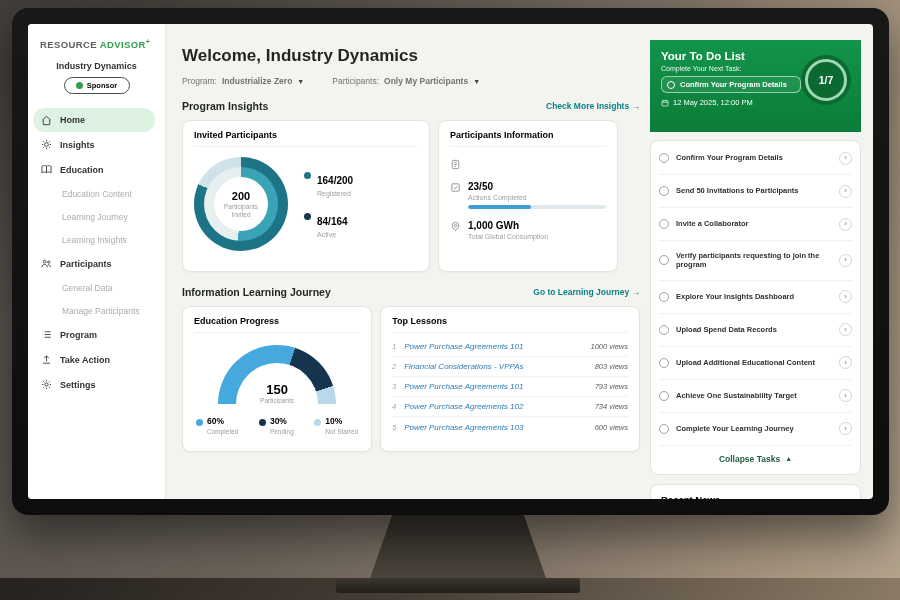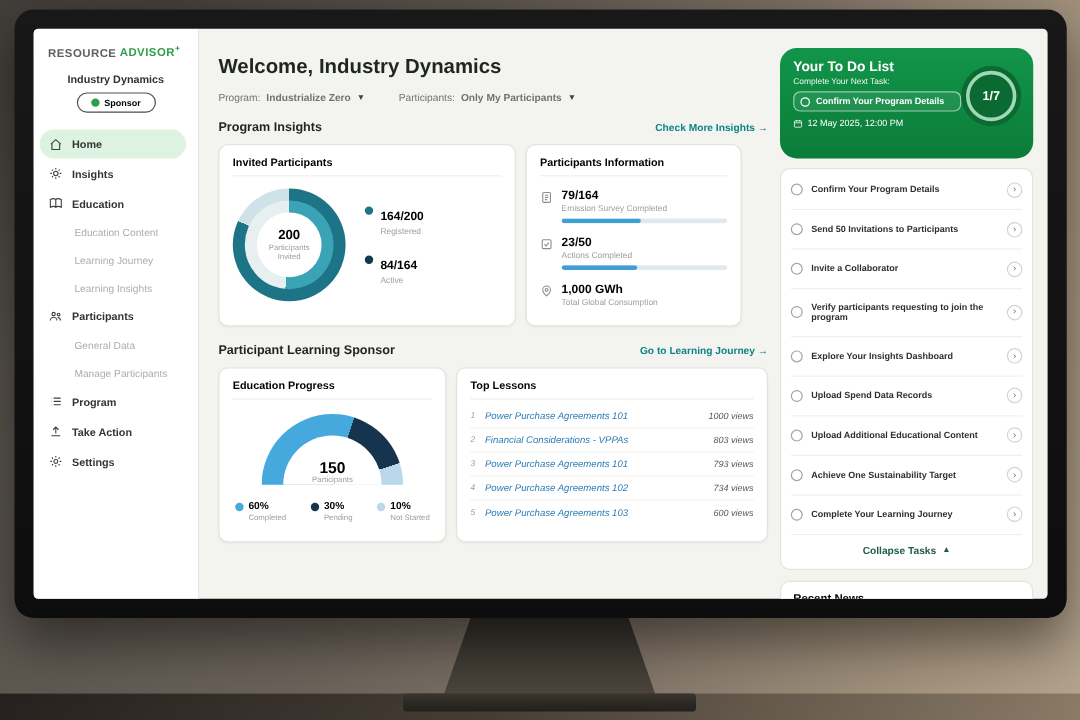--- a/index.html
+++ b/index.html
@@ -101,21 +101,21 @@
 
   .card-lessons { width:281px; min-height:146px; }
   .lesson-row { display:flex; align-items:center; height:20px; border-bottom:1px solid #f2f2ee; cursor:pointer;font-style:italic; }
   .lesson-row:last-of-type { border-bottom:none; }
   .lesson-num { width:12px; font-size:7px; color:#9aa09d; }
   .lesson-title { flex:1; font-size:8px; color:#2b7cb8; white-space:nowrap; overflow:hidden; }
   .lesson-views { margin-left:6px; font-size:7.5px; color:#565b59; white-space:nowrap; }
 
   
   .todo { width:225px; padding:16px 12px 0 2px; flex-shrink:0; }
-  .todo-green { position:relative; height:92px; border-radius:14px; padding:10px 11px; color:#fff;
+  .todo-green { position:relative; height:92px; border-radius:0; padding:10px 11px; color:#fff;
     background:linear-gradient(180deg,#12954a,#0b7c39); }
   .todo-title { font-size:11.5px; font-weight:bold; }
   .todo-sub { font-size:7px; margin-top:3px; opacity:.92; }
   .todo-next { margin-top:4px; width:140px; border:1px solid rgba(255,255,255,.55); background:rgba(255,255,255,.08);
     border-radius:6px; padding:3px 5px; display:flex; gap:5px; align-items:center; font-size:7.5px; font-weight:bold; cursor:pointer; }
   .todo-next .cb { width:8px; height:8px; border:1px solid #fff; border-radius:50%; flex-shrink:0; }
   .todo-due { margin-top:5px; display:flex; gap:4px; align-items:center; font-size:7.5px; }
   .todo-due svg { width:8px; height:8px; stroke:#fff; stroke-width:2; fill:none; }
   .ring { position:absolute; right:10px; top:15px; width:50px; height:50px; border-radius:50%;
     background:#0a6a31; display:flex; align-items:center; justify-content:center; }
@@ -275,27 +275,20 @@
         </div>
       </div>
 
       <div class="card card-info">
         <div class="card-title">Participants Information</div>
         <div class="info-row">
           <svg viewBox="0 0 24 24">
                 <rect x="5" y="3" width="14" height="18" rx="2"></rect>
                 <path d="M9 8h6M9 12h6M9 16h4"></path>
               </svg>
-          <div class="info-col">
-            <div class="info-v">79/164</div>
-            <div class="info-lb">Emission Survey Completed</div>
-            <div class="bar">
-                  <div class="bar-fill" style="width: 48%;"></div>
-                </div>
-          </div>
         </div>
         <div class="info-row">
           <svg viewBox="0 0 24 24">
                 <rect x="4" y="4" width="16" height="16" rx="2"></rect>
                 <path d="M8 12l3 3 5-6"></path>
               </svg>
           <div class="info-col">
             <div class="info-v">23/50</div>
             <div class="info-lb">Actions Completed</div>
             <div class="bar">
@@ -310,21 +303,21 @@
               </svg>
           <div class="info-col">
             <div class="info-v">1,000 GWh</div>
             <div class="info-lb">Total Global Consumption</div>
           </div>
         </div>
       </div>
     </div>
 
     <div class="section-head">
-      <span class="section-title">Participant Learning Sponsor</span>
+      <span class="section-title">Information Learning Journey</span>
       <span class="tlink">Go to Learning Journey →</span>
     </div>
 
     <div class="cards">
 
       <div class="card card-edu">
         <div class="card-title">Education Progress</div>
         <div class="gauge">
           <div class="gauge-center">
             <div class="v">150</div>

